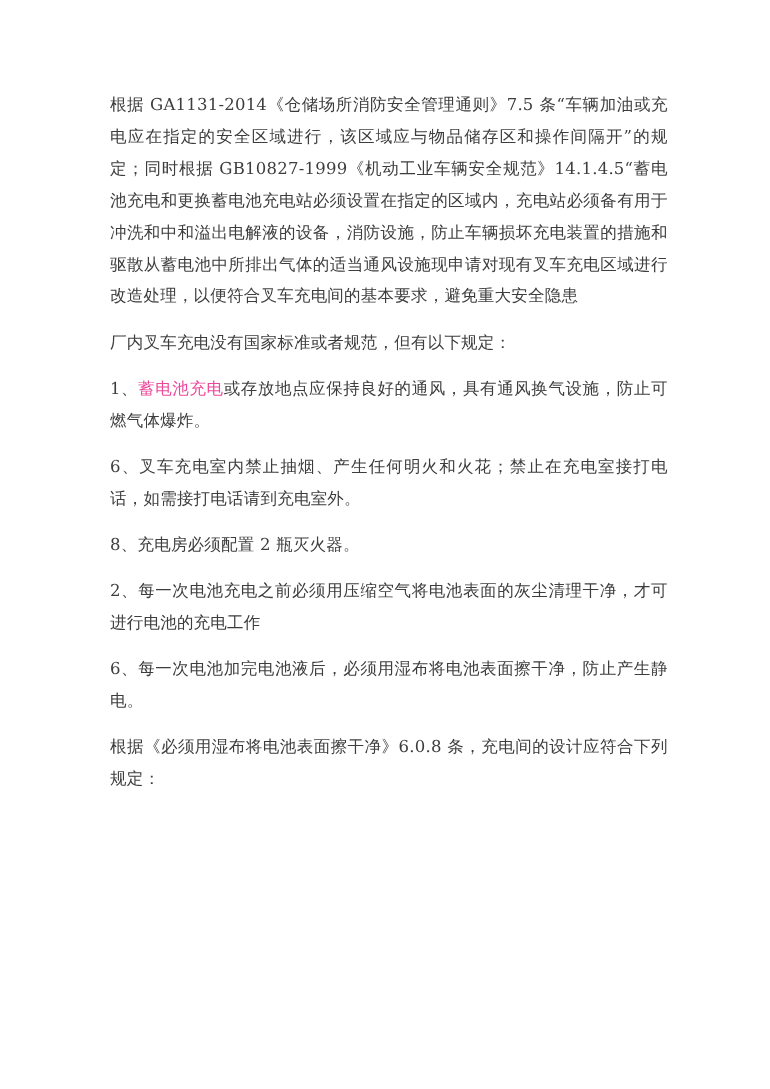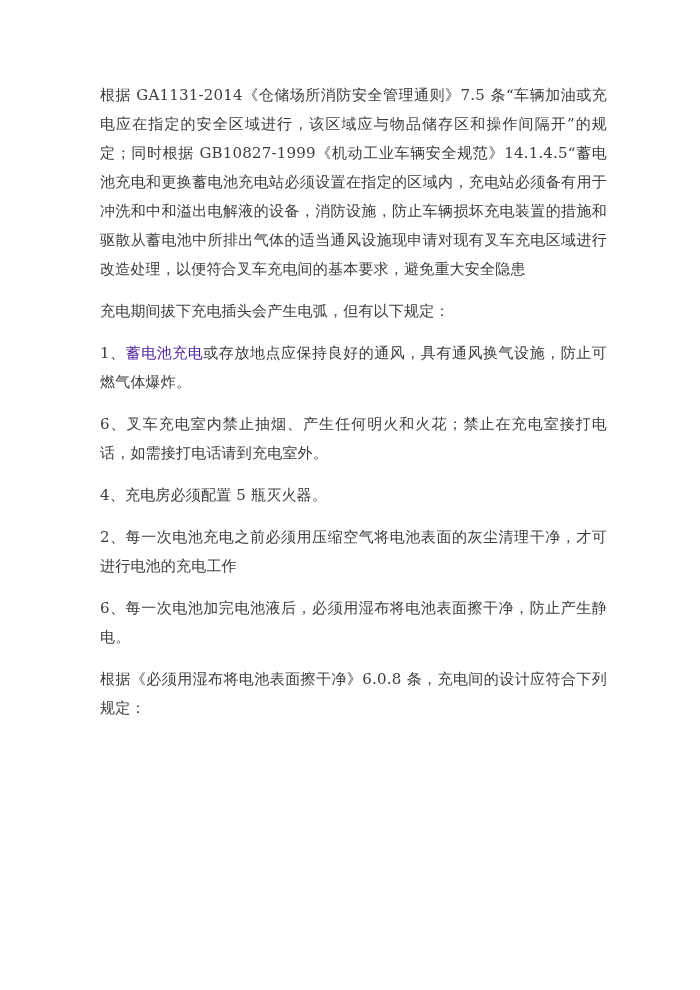--- a/index.html
+++ b/index.html
@@ -24,41 +24,41 @@
     line-height: 29px;
     color: #3d3d3d;
     text-align: justify;
     text-justify: inter-ideograph;
     letter-spacing: 0.2px;
   }
   .content p {
     margin: 0 0 13px 0;
   }
   .keyword-link {
-    color: #4c1d95;
+    color: #ec4899;
     text-decoration: none;
     cursor: pointer;
   }
 </style>
 </head>
 <body>
 
 <div class="page">
   <div class="content">
 
     <p>根据 GA1131-2014《仓储场所消防安全管理通则》7.5 条“车辆加油或充电应在指定的安全区域进行，该区域应与物品储存区和操作间隔开”的规定；同时根据 GB10827-1999《机动工业车辆安全规范》14.1.4.5“蓄电池充电和更换蓄电池充电站必须设置在指定的区域内，充电站必须备有用于冲洗和中和溢出电解液的设备，消防设施，防止车辆损坏充电装置的措施和驱散从蓄电池中所排出气体的适当通风设施现申请对现有叉车充电区域进行改造处理，以便符合叉车充电间的基本要求，避免重大安全隐患</p>
 
-    <p>充电期间拔下充电插头会产生电弧，但有以下规定：</p>
+    <p>厂内叉车充电没有国家标准或者规范，但有以下规定：</p>
 
     <p><span>1、</span><a class="keyword-link">蓄电池充电</a><span>或存放地点应保持良好的通风，具有通风换气设施，防止可燃气体爆炸。</span></p>
 
     <p>6、叉车充电室内禁止抽烟、产生任何明火和火花；禁止在充电室接打电话，如需接打电话请到充电室外。</p>
 
 
-    <p>4、充电房必须配置 5 瓶灭火器。</p>
+    <p>8、充电房必须配置 2 瓶灭火器。</p>
 
     <p>2、每一次电池充电之前必须用压缩空气将电池表面的灰尘清理干净，才可进行电池的充电工作</p>
 
     <p>6、每一次电池加完电池液后，必须用湿布将电池表面擦干净，防止产生静电。</p>
 
 
 
     <p>根据《必须用湿布将电池表面擦干净》6.0.8 条，充电间的设计应符合下列规定：</p>
 
 

